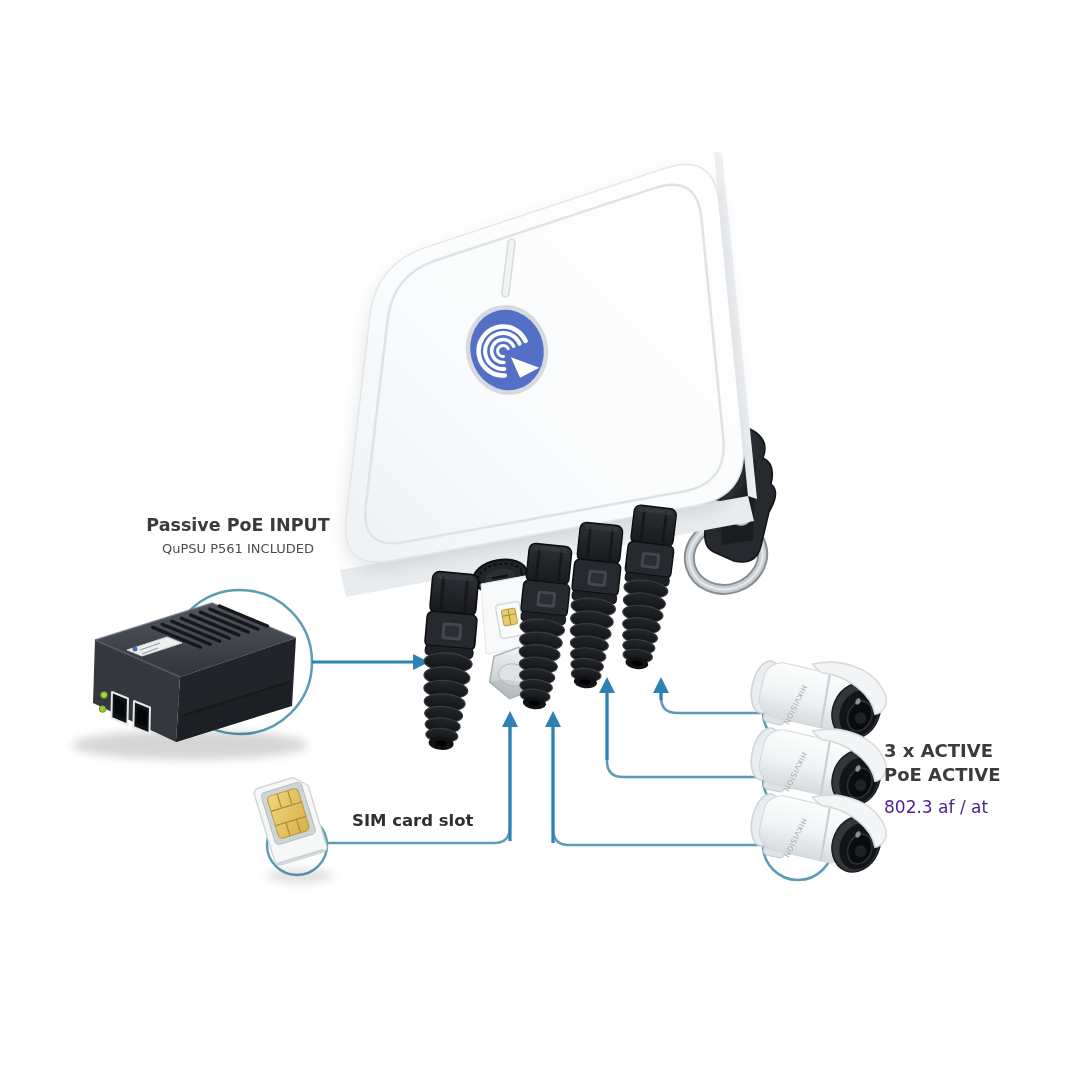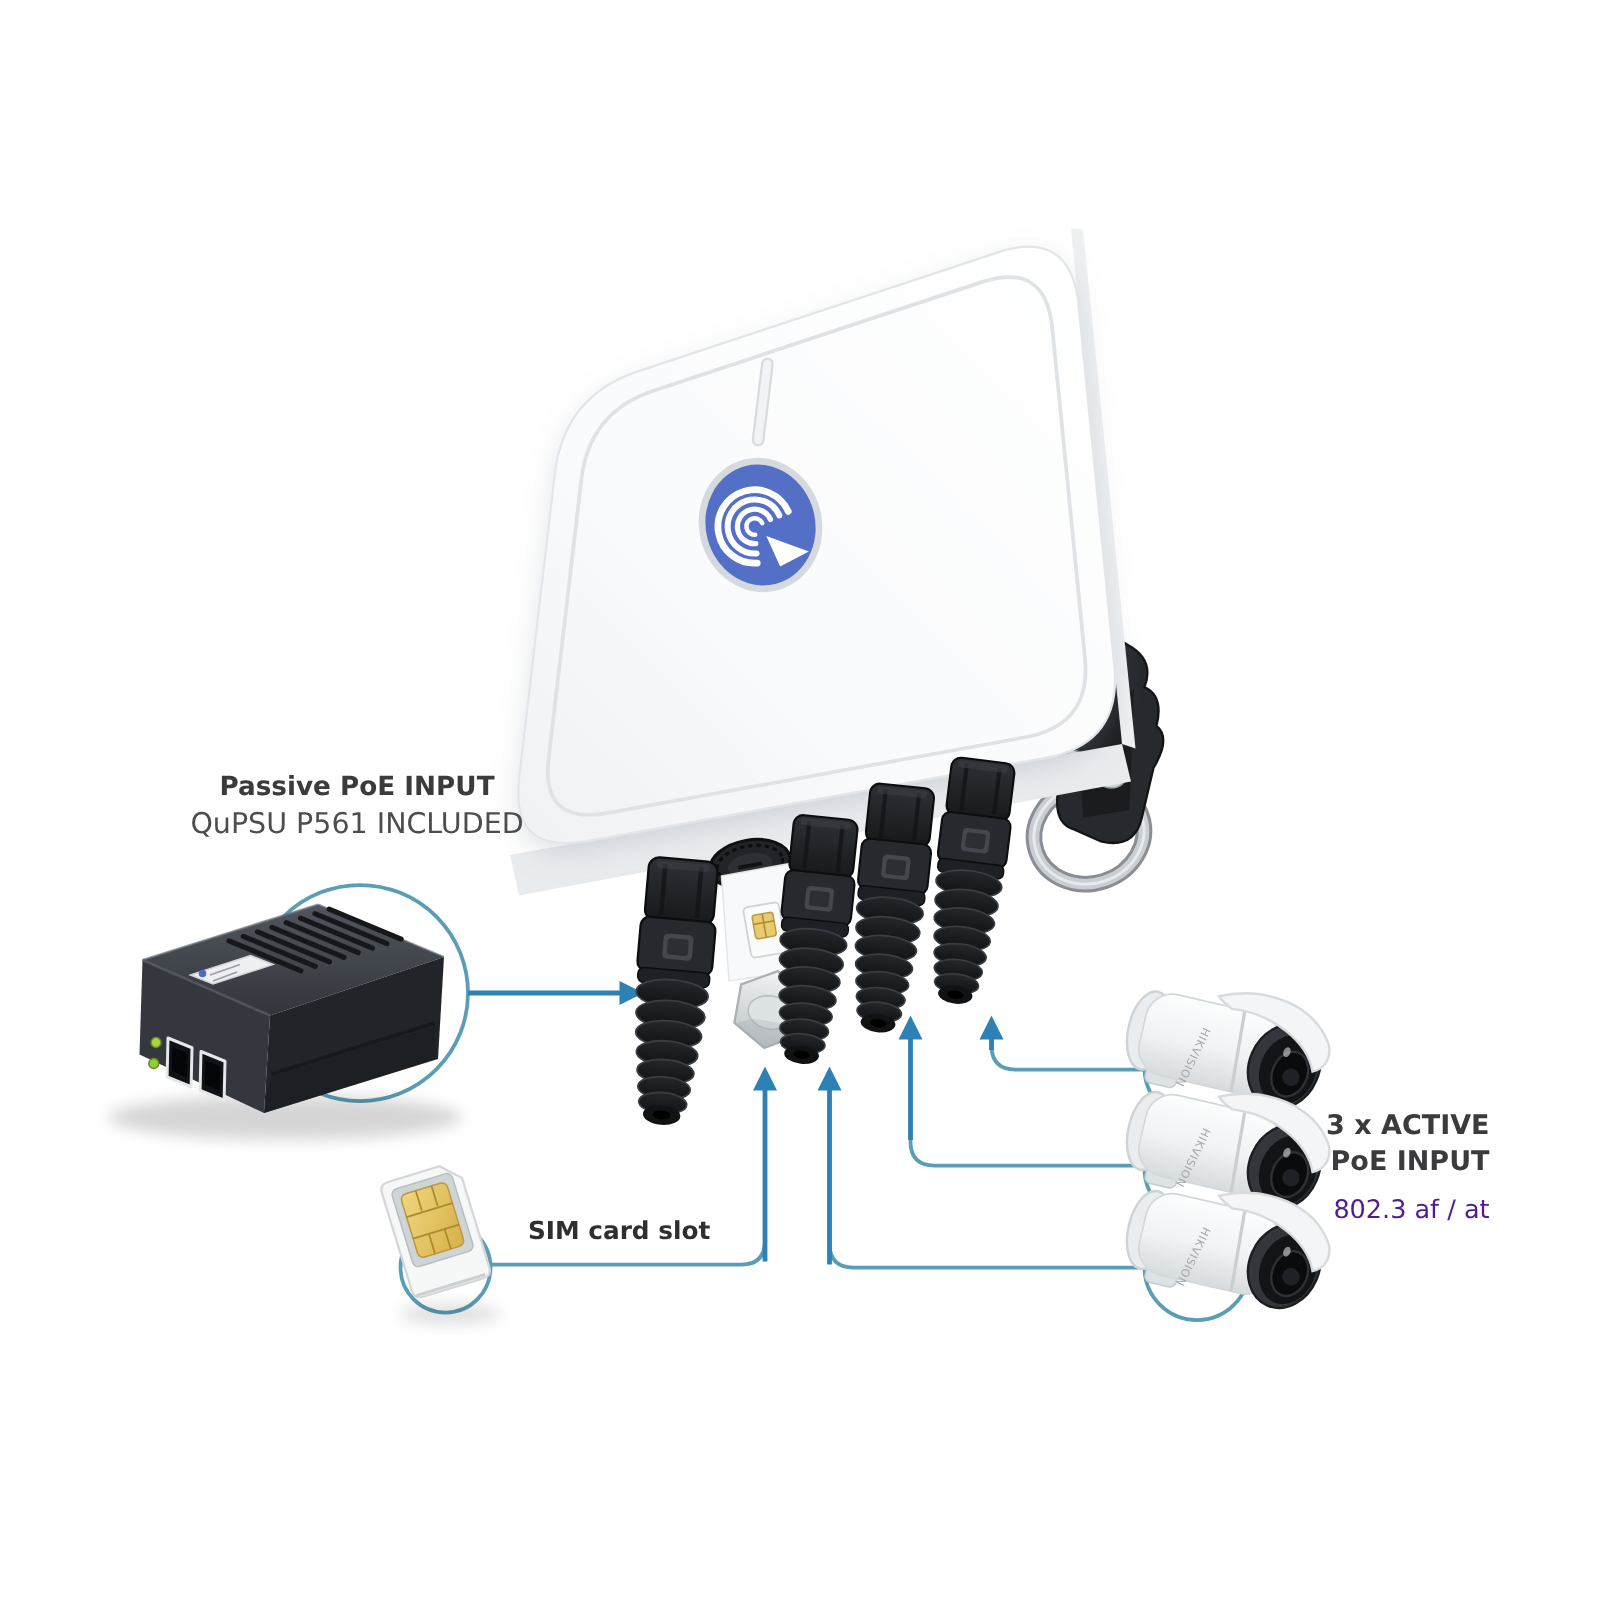--- a/index.html
+++ b/index.html
@@ -1,22 +1,22 @@
 <!DOCTYPE html>
 <html><head>
 <meta charset="utf-8">
 <style>
   html,body{margin:0;padding:0;background:#ffffff;}
   #stage{position:relative;width:1080px;height:1080px;background:#ffffff;overflow:hidden;
          font-family:"DejaVu Sans","Liberation Sans",sans-serif;}
   #stage svg{position:absolute;left:0;top:0;}
-  .callout{position:absolute;text-align:right;}
+  .callout{position:absolute;}
   #label-input{left:122px;top:514px;width:232px;text-align:center;}
   #label-input .t{font-weight:bold;font-size:17.5px;color:#3b3b3d;line-height:23px;}
-  #label-input .sub{font-size:19px;color:#4d4d4f;line-height:24px;}
+  #label-input .sub{font-size:13px;color:#4d4d4f;line-height:24px;}
   #label-sim{left:352px;top:811px;font-weight:bold;font-size:16.5px;color:#2f2f31;}
   #label-output{left:884px;top:739px;}
   #label-output .t{font-weight:bold;font-size:18px;color:#3b3b3d;line-height:24px;}
   #label-output .sub{font-size:17px;color:#4c1d95;margin-top:10px;}
 </style>
 </head>
 <body>
 
 <div id="stage">
 
@@ -245,17 +245,17 @@
     <div class="t">Passive PoE INPUT</div>
     <div class="sub">QuPSU P561 INCLUDED</div>
   </div>
 
   <div class="callout" id="label-sim">
     <span>SIM card slot</span>
   </div>
 
   <div class="callout" id="label-output">
     <div class="t">3 x ACTIVE</div>
-    <div class="t">PoE INPUT</div>
+    <div class="t">PoE ACTIVE</div>
     <div class="sub">802.3 af / at</div>
   </div>
 
 </div>
 
 </body></html>

